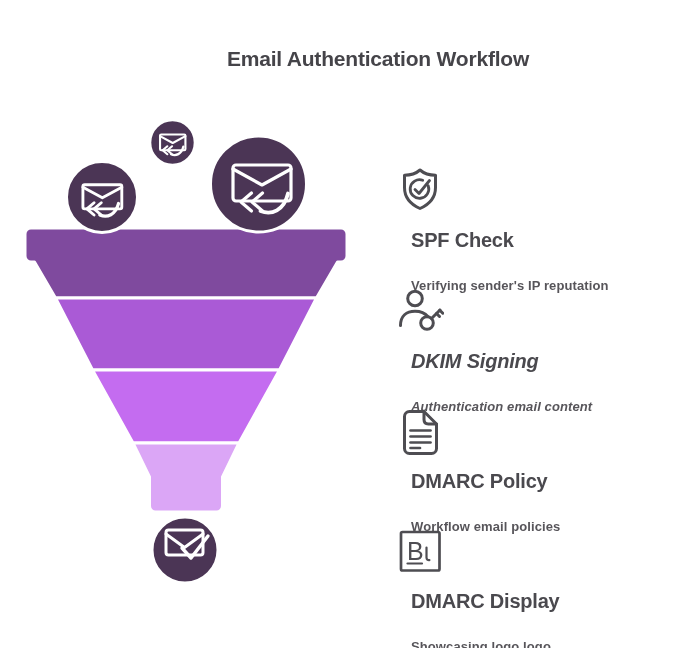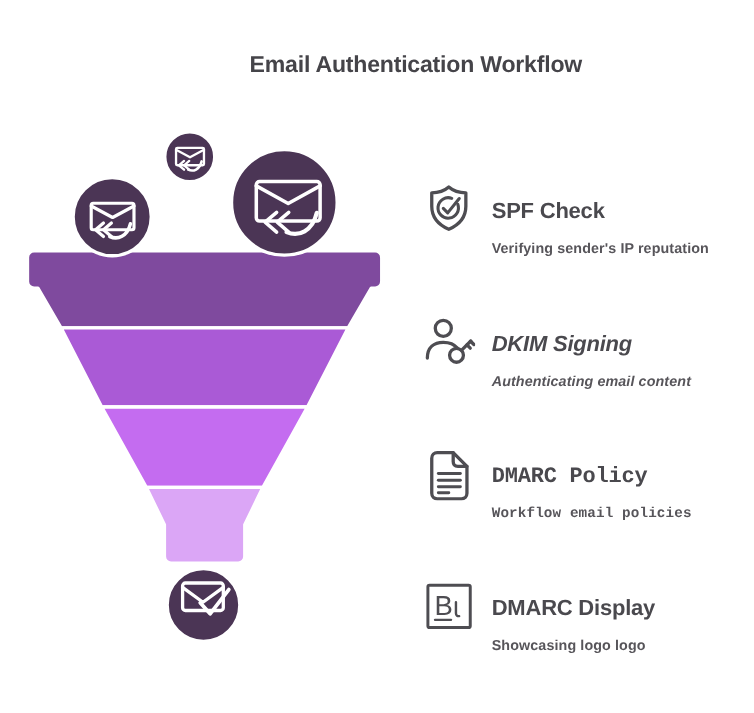--- a/index.html
+++ b/index.html
@@ -16,35 +16,35 @@
     transform:translateX(-50%);
     white-space:nowrap;
     font-size:21px;
     font-weight:800;
     letter-spacing:-0.2px;
     color:#454449;
   }
   .funnel-svg{position:absolute;left:0;top:0;}
   .steps{position:absolute;left:384px;top:0;width:300px;}
   .step{
-    position:absolute;left:0;
-    display:flex;align-items:flex-start;
+    position:absolute;left:12px;
+    display:flex;align-items:flex-start;flex-direction:column;
   }
   .step-icon{flex:0 0 48px;width:48px;height:48px;}
   .step-text{margin-left:15px;}
   .step-title{
     margin-top:15px;
     font-size:20px;
     font-weight:800;
     letter-spacing:-0.2px;
     color:#4a494e;
     white-space:nowrap;
   }
   .step-desc{
-    margin-top:14px;
+    margin-top:26px;
     font-size:13px;
     font-weight:700;
     letter-spacing:0.1px;
     color:#57555a;
     white-space:nowrap;
   }
   .icon-stroke{fill:none;stroke:#4e4d52;stroke-linecap:round;stroke-linejoin:round;}
 </style>
 </head>
 <body>
@@ -123,25 +123,25 @@
       <svg class="step-icon" viewBox="0 0 48 48">
         <circle class="icon-stroke" stroke-width="3" cx="19" cy="11.5" r="7.3"></circle>
         <path class="icon-stroke" stroke-width="3" d="M 4.5 38.5 C 4.5 29 10.5 24.2 19 24.2 C 24.5 24.2 29 26 31.8 29.5"></path>
         <circle class="icon-stroke" stroke-width="3" cx="31" cy="36" r="6.3"></circle>
         <path class="icon-stroke" stroke-width="3" d="M 35.5 31.5 L 44 23"></path>
         <path class="icon-stroke" stroke-width="3" d="M 40.5 26.5 L 43.5 29.5"></path>
         <path class="icon-stroke" stroke-width="3" d="M 43.8 23.2 L 46.8 26.2"></path>
       </svg>
       <div class="step-text">
         <div class="step-title">DKIM Signing</div>
-        <div class="step-desc">Authenticating email content</div>
+        <div class="step-desc">Authentication email content</div>
       </div>
     </div>
 
-    <div class="step" style="top:407px;font-family:Liberation Mono, monospace;">
+    <div class="step" style="top:407px;">
       <svg class="step-icon" viewBox="0 0 48 48">
         <path class="icon-stroke" stroke-width="3" d="M 13.5 4.5 H 28 L 40.5 17 V 41.5 C 40.5 44.3 38.3 46.5 35.5 46.5 H 13.5 C 10.7 46.5 8.5 44.3 8.5 41.5 V 9.5 C 8.5 6.7 10.7 4.5 13.5 4.5 Z"></path>
         <path class="icon-stroke" stroke-width="3" d="M 28 4.5 V 12.5 C 28 15.2 29.6 16.9 32.3 16.9 H 40.5"></path>
         <path class="icon-stroke" stroke-width="2.7" d="M 14.5 23.5 H 34.5"></path>
         <path class="icon-stroke" stroke-width="2.7" d="M 14.5 29.5 H 34.5"></path>
         <path class="icon-stroke" stroke-width="2.7" d="M 14.5 35.5 H 34.5"></path>
         <path class="icon-stroke" stroke-width="2.7" d="M 14.5 41 H 24"></path>
       </svg>
       <div class="step-text">
         <div class="step-title">DMARC Policy</div>

